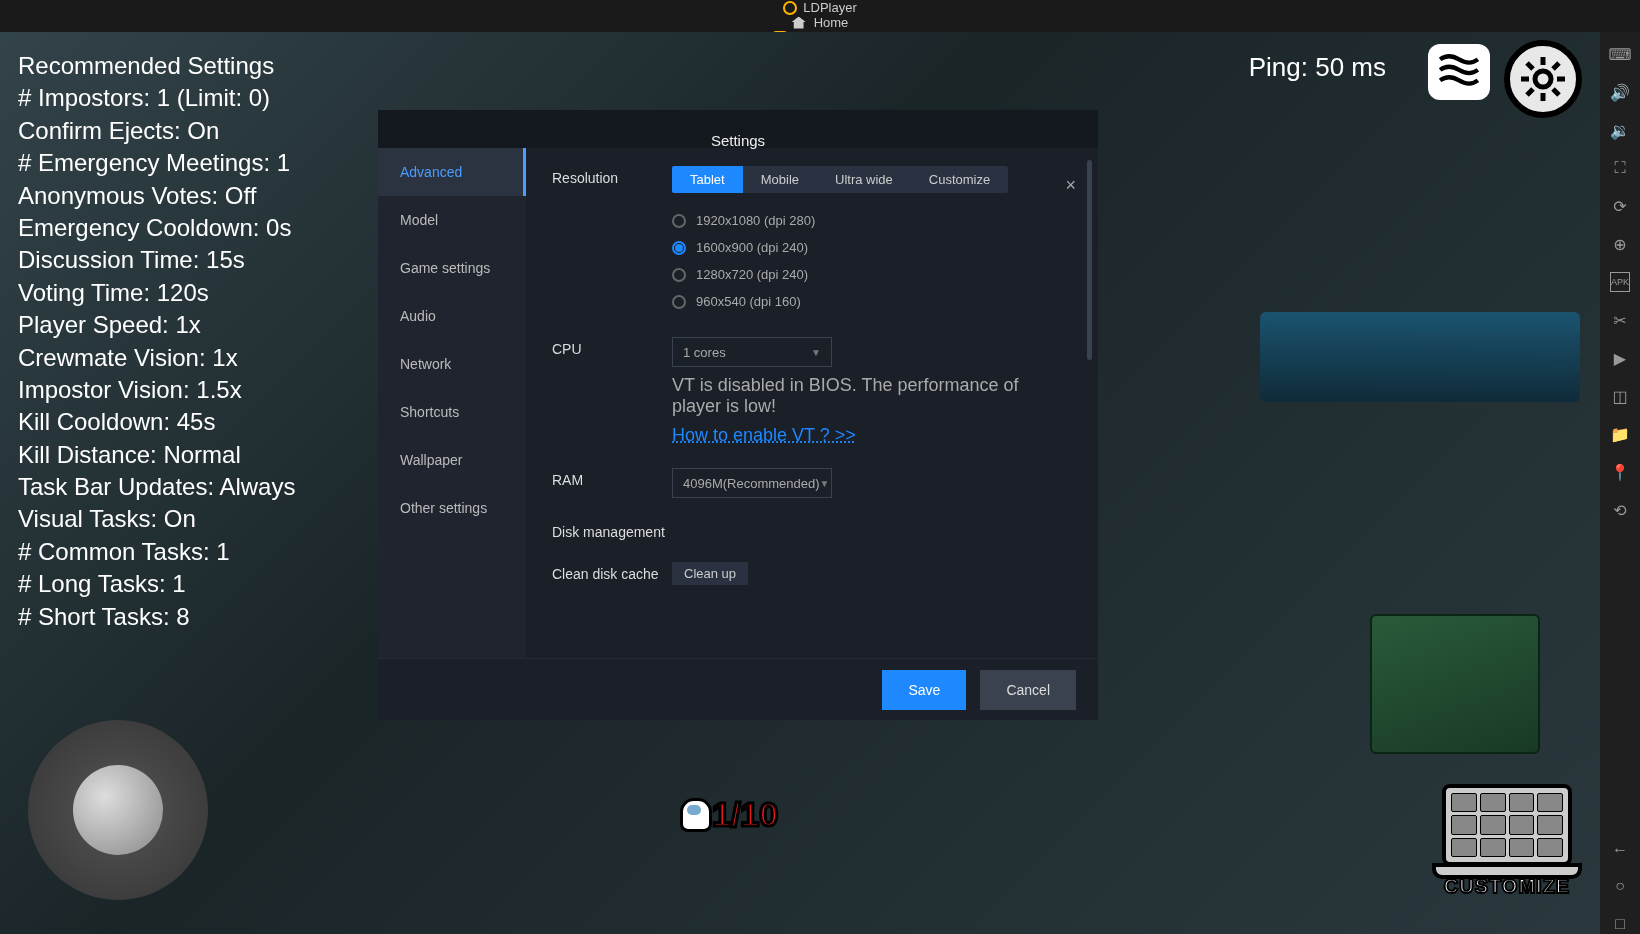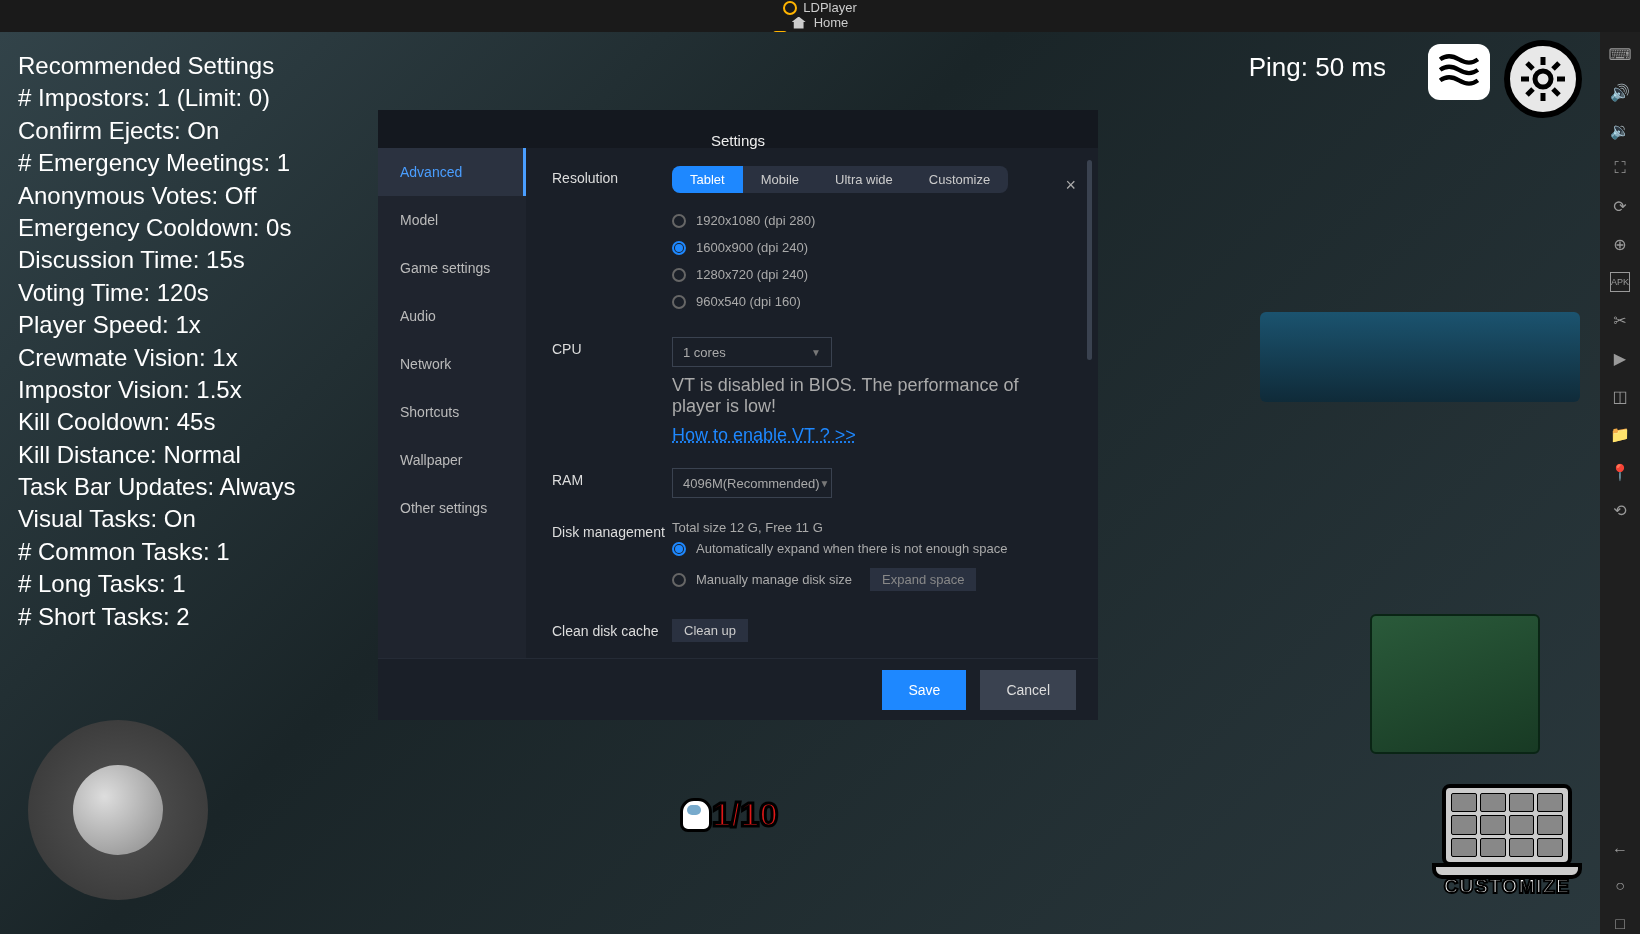--- a/index.html
+++ b/index.html
@@ -58,21 +58,21 @@
 .modal-close { margin-left: auto; color: #aaa; font-size: 18px; cursor: pointer; padding: 4px 8px; }
 .modal-body { flex: 1; display: flex; overflow: hidden; }
 .modal-sidebar { width: 148px; background: #1f242e; }
 .ms-item { padding: 16px 22px; color: #bbb; font-size: 14px; cursor: pointer; }
 .ms-item.active { background: #2b3240; color: #4a9eff; border-right: 3px solid #4a9eff; }
 .modal-content { flex: 1; padding: 18px 26px; overflow-y: auto; position: relative; }
 .mc-scrollbar { position: absolute; top: 12px; right: 6px; width: 5px; height: 200px; background: #3a4250; border-radius: 3px; }
 .row { display: flex; margin-bottom: 22px; }
 .row-label { width: 120px; color: #ddd; font-size: 14px; padding-top: 4px; }
 .row-body { flex: 1; }
-.seg { display: inline-flex; background: #2a3140; border-radius: 8px; overflow: hidden; }
+.seg { display: inline-flex; background: #2a3140; border-radius: 2px; overflow: hidden; }
 .seg-item { padding: 6px 18px; font-size: 13px; color: #ccc; cursor: pointer; }
 .seg-item.active { background: #1e88ff; color: #fff; }
 .radio-list { margin-top: 14px; }
 .radio-row { display: flex; align-items: center; gap: 10px; padding: 6px 0; color: #aaa; font-size: 13px; cursor: pointer; }
 .radio { width: 14px; height: 14px; border: 2px solid #666; border-radius: 50%; display: flex; align-items: center; justify-content: center; }
 .radio.checked { border-color: #1e88ff; }
 .radio.checked::after { content: ""; width: 8px; height: 8px; background: #1e88ff; border-radius: 50%; }
 .select { display: inline-flex; align-items: center; justify-content: space-between; width: 160px; height: 30px; border: 1px solid #3a4250; padding: 0 10px; color: #aaa; font-size: 13px; cursor: pointer; }
 .select .chev { color: #777; font-size: 10px; }
 .warn { color: #aaa; font-size: 18px; margin-top: 8px; }
@@ -134,21 +134,21 @@
       <div>Voting Time: 120s</div>
       <div>Player Speed: 1x</div>
       <div>Crewmate Vision: 1x</div>
       <div>Impostor Vision: 1.5x</div>
       <div>Kill Cooldown: 45s</div>
       <div>Kill Distance: Normal</div>
       <div>Task Bar Updates: Always</div>
       <div>Visual Tasks: On</div>
       <div># Common Tasks: 1</div>
       <div># Long Tasks: 1</div>
-      <div># Short Tasks: 2</div>
+      <div># Short Tasks: 8</div>
     </div>
   <div class="ping">Ping: 50 ms</div>
 
   <div class="chat-btn">
     <svg viewBox="0 0 40 36">
         <path d="M2 6 Q10 0 20 6 T38 6 M2 16 Q10 10 20 16 T38 16 M2 26 Q10 20 20 26 T38 26" stroke="#000" stroke-width="4" fill="none"></path>
       </svg>
   </div>
   <div class="gear-btn">
     <svg viewBox="0 0 48 48">
@@ -276,32 +276,20 @@
         <div class="row-body">
           <div class="select">
             <span>4096M(Recommended)</span>
             <span class="chev">▼</span>
           </div>
         </div>
       </div>
 
       <div class="row">
         <div class="row-label">Disk management</div>
-        <div class="row-body">
-          <div class="disk-info">Total size 12 G,  Free 11 G</div>
-          <div class="radio-row">
-              <span class="radio checked"></span>
-              <span>Automatically expand when there is not enough space</span>
-            </div>
-          <div class="radio-row">
-              <span class="radio"></span>
-              <span>Manually manage disk size</span>
-              <span class="btn-inline">Expand space</span>
-            </div>
-        </div>
       </div>
 
       <div class="row" style="margin-bottom:0">
         <div class="row-label">Clean disk cache</div>
         <div class="row-body">
           <span class="btn-inline" style="margin-left:0;color:#ccc">Clean up</span>
         </div>
       </div>
     </div>
   </div>

